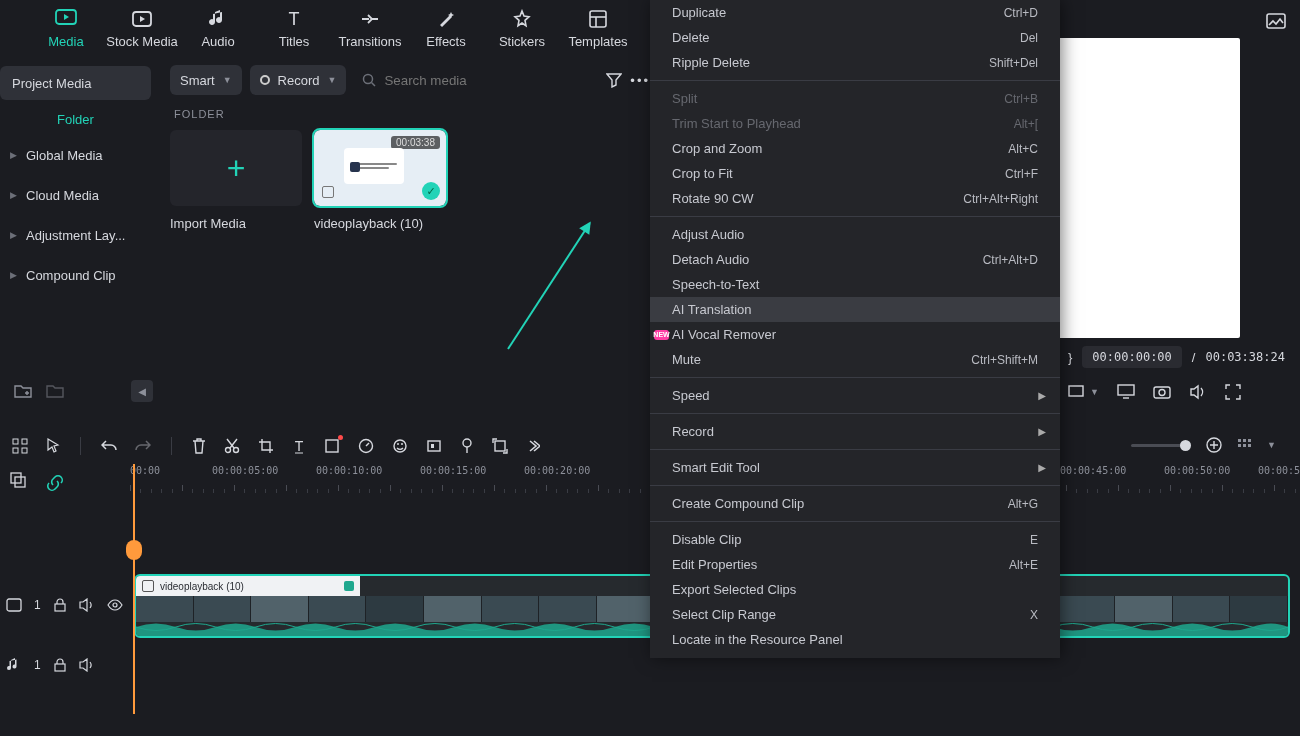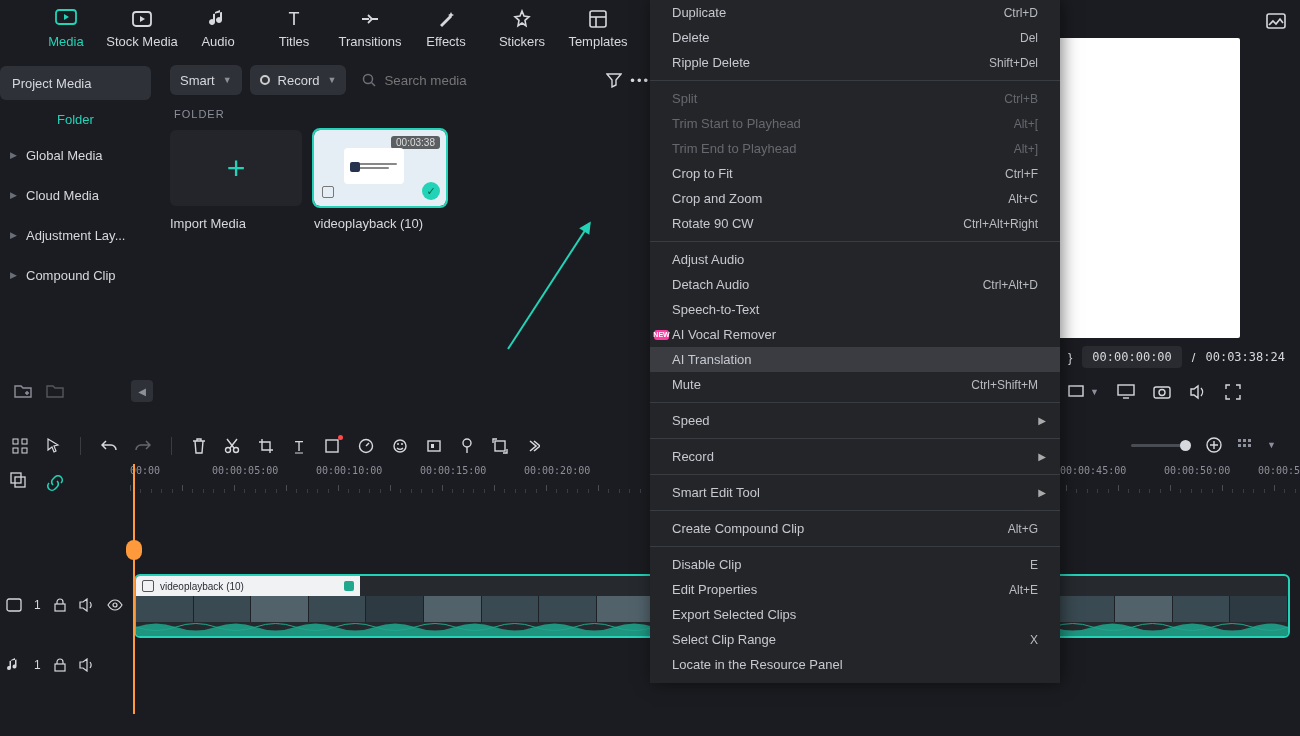--- a/index.html
+++ b/index.html
@@ -683,54 +683,50 @@
       </div>
       <hr>
       <div class="row dis">
         <span class="lbl">Split</span>
         <span class="sc">Ctrl+B</span>
       </div>
       <div class="row dis">
         <span class="lbl">Trim Start to Playhead</span>
         <span class="sc">Alt+[</span>
       </div>
-      <div class="row dis">
-        <span class="lbl">Trim End to Playhead</span>
-        <span class="sc">Alt+]</span>
+      <div class="row">
+        <span class="lbl">Crop and Zoom</span>
+        <span class="sc">Alt+C</span>
       </div>
       <div class="row">
         <span class="lbl">Crop to Fit</span>
         <span class="sc">Ctrl+F</span>
       </div>
       <div class="row">
-        <span class="lbl">Crop and Zoom</span>
-        <span class="sc">Alt+C</span>
-      </div>
-      <div class="row">
         <span class="lbl">Rotate 90 CW</span>
         <span class="sc">Ctrl+Alt+Right</span>
       </div>
       <hr>
       <div class="row">
         <span class="lbl">Adjust Audio</span>
       </div>
       <div class="row">
         <span class="lbl">Detach Audio</span>
         <span class="sc">Ctrl+Alt+D</span>
       </div>
       <div class="row">
         <span class="lbl">Speech-to-Text</span>
       </div>
+      <div class="row hov">
+        <span class="lbl">AI Translation</span>
+      </div>
       <div class="row">
         <span class="new">NEW</span>
         <span class="lbl">AI Vocal Remover</span>
       </div>
-      <div class="row hov">
-        <span class="lbl">AI Translation</span>
-      </div>
       <div class="row">
         <span class="lbl">Mute</span>
         <span class="sc">Ctrl+Shift+M</span>
       </div>
       <hr>
       <div class="row">
         <span class="lbl">Speed</span>
         <span class="sub">▶</span>
       </div>
       <hr>

